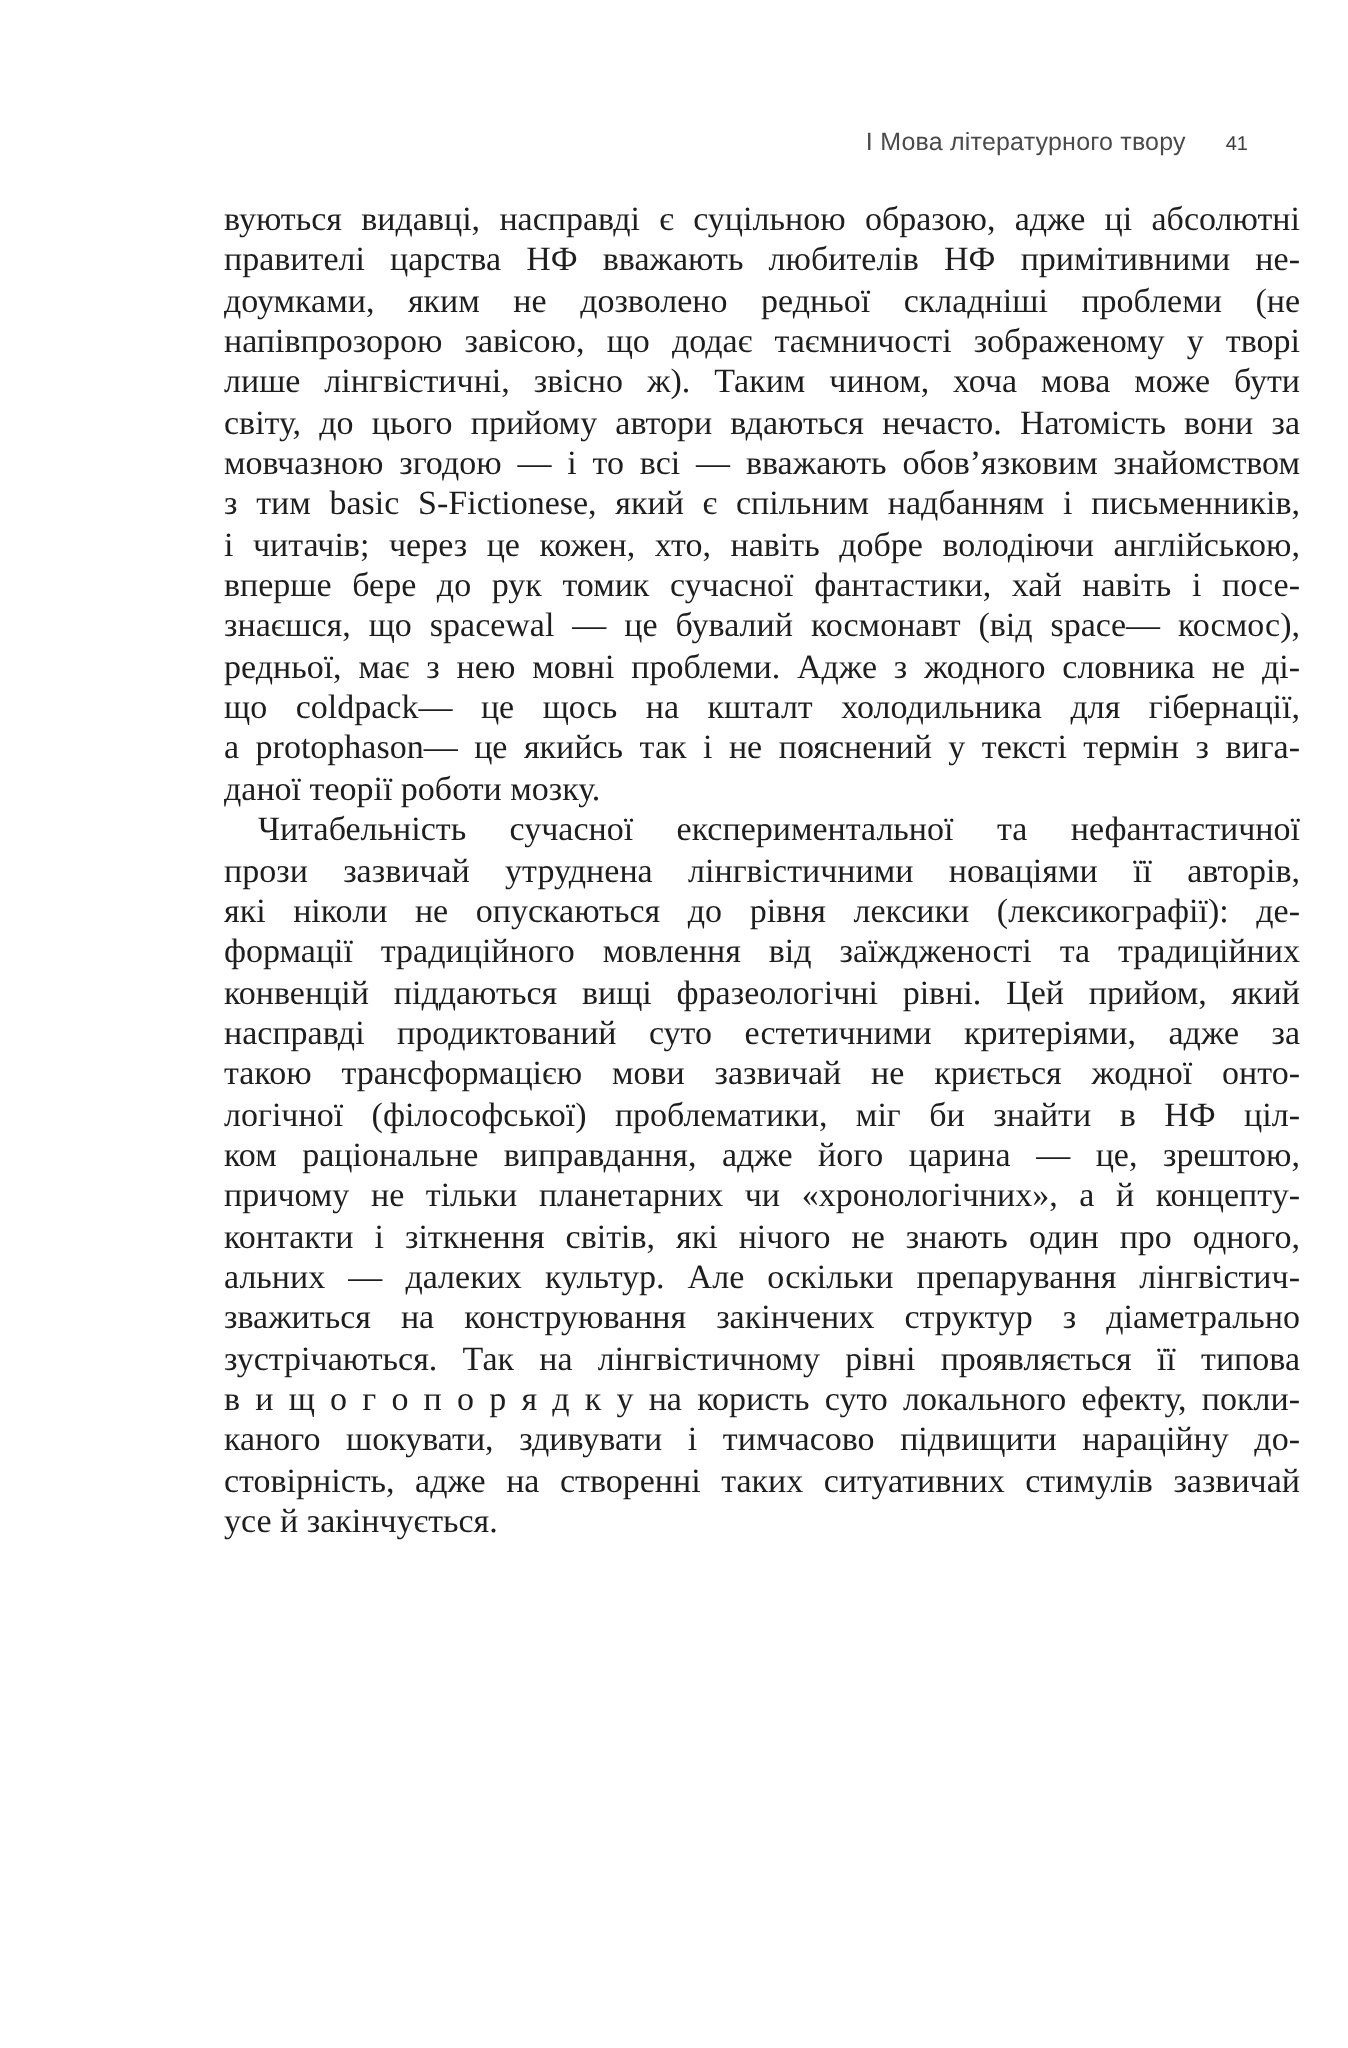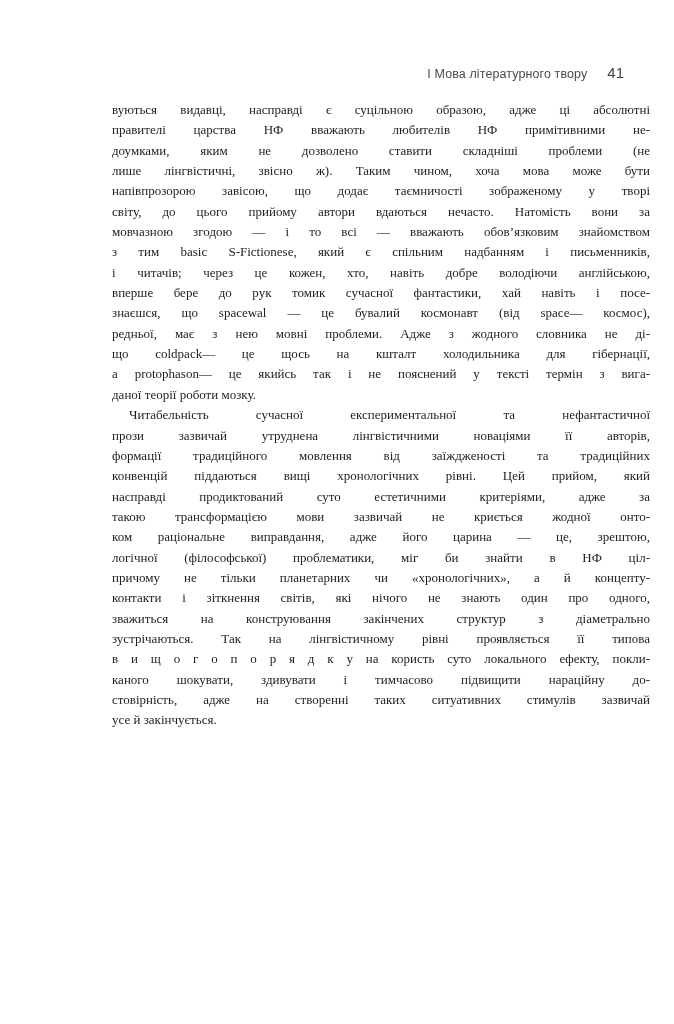--- a/index.html
+++ b/index.html
@@ -25,31 +25,31 @@
     justify-content: flex-end;
     align-items: baseline;
     font-family: "Liberation Sans", "DejaVu Sans", sans-serif;
   }
   .running-header .chapter {
     font-size: 12.5px;
     letter-spacing: 0.1px;
     color: #4a4a4a;
   }
   .running-header .pagenum {
-    font-size: 15px;
+    font-size: 10px;
     color: #3f3f3f;
     margin-left: 20px;
     margin-right: 26px;
   }
   .body-text {
     position: absolute;
     top: 100px;
     left: 72px;
     width: 538px;
-    font-size: 13px;
+    font-size: 17px;
     line-height: 20.35px;
     color: #1e1e1e;
   }
   .paragraph { margin: 0; }
   .line {
     text-align: justify;
     text-align-last: justify;
     white-space: normal;
   }
   .line.last {
@@ -64,45 +64,47 @@
 
 <div class="page">
   <header class="running-header">
     <span class="chapter">І Мова літературного твору</span>
     <span class="pagenum">41</span>
   </header>
   <main class="body-text" style="color: rgb(30, 30, 30);">
       <div class="paragraph">
         <div class="line">вуються видавці, насправді є суцільною образою, адже ці абсолютні</div>
         <div class="line">правителі царства НФ вважають любителів НФ примітивними не-</div>
-        <div class="line">доумками, яким не дозволено ставити складніші проблеми (не</div>
+        <div class="line">доумками, яким не дозволено редньої складніші проблеми (не</div>
+        <div class="line">напівпрозорою завісою, що додає таємничості зображеному у творі</div>
         <div class="line">лише лінгвістичні, звісно ж). Таким чином, хоча мова може бути</div>
-        <div class="line">напівпрозорою завісою, що додає таємничості зображеному у творі</div>
         <div class="line">світу, до цього прийому автори вдаються нечасто. Натомість вони за</div>
         <div class="line">мовчазною згодою — і то всі — вважають обов’язковим знайомством</div>
         <div class="line">з тим basic S-Fictionese, який є спільним надбанням і письменників,</div>
         <div class="line">і читачів; через це кожен, хто, навіть добре володіючи англійською,</div>
         <div class="line">вперше бере до рук томик сучасної фантастики, хай навіть і посе-</div>
         <div class="line">знаєшся, що spacewal — це бувалий космонавт (від space— космос),</div>
         <div class="line">редньої, має з нею мовні проблеми. Адже з жодного словника не ді-</div>
         <div class="line">що coldpack— це щось на кшталт холодильника для гібернації,</div>
         <div class="line">а protophason— це якийсь так і не пояснений у тексті термін з вига-</div>
         <div class="line last">даної теорії роботи мозку.</div>
       </div>
       <div class="paragraph">
         <div class="line indent">Читабельність сучасної експериментальної та нефантастичної</div>
         <div class="line">прози зазвичай утруднена лінгвістичними новаціями її авторів,</div>
+        <div class="line">які ніколи не опускаються до рівня лексики (лексикографії): де-</div>
         <div class="line">формації традиційного мовлення від заїждженості та традиційних</div>
-        <div class="line">конвенцій піддаються вищі хронологічних рівні. Цей прийом, який</div>
+        <div class="line">конвенцій піддаються вищі фразеологічні рівні. Цей прийом, який</div>
         <div class="line">насправді продиктований суто естетичними критеріями, адже за</div>
         <div class="line">такою трансформацією мови зазвичай не криється жодної онто-</div>
+        <div class="line">логічної (філософської) проблематики, міг би знайти в НФ ціл-</div>
         <div class="line">ком раціональне виправдання, адже його царина — це, зрештою,</div>
-        <div class="line">логічної (філософської) проблематики, міг би знайти в НФ ціл-</div>
         <div class="line">причому не тільки планетарних чи «хронологічних», а й концепту-</div>
         <div class="line">контакти і зіткнення світів, які нічого не знають один про одного,</div>
+        <div class="line">альних — далеких культур. Але оскільки препарування лінгвістич-</div>
         <div class="line">зважиться на конструювання закінчених структур з діаметрально</div>
         <div class="line">зустрічаються. Так на лінгвістичному рівні проявляється її типова</div>
         <div class="line">в и щ о г о п о р я д к у на користь суто локального ефекту, покли-</div>
         <div class="line">каного шокувати, здивувати і тимчасово підвищити нараційну до-</div>
         <div class="line">стовірність, адже на створенні таких ситуативних стимулів зазвичай</div>
         <div class="line last">усе й закінчується.</div>
       </div>
     </main>
 </div>
 

